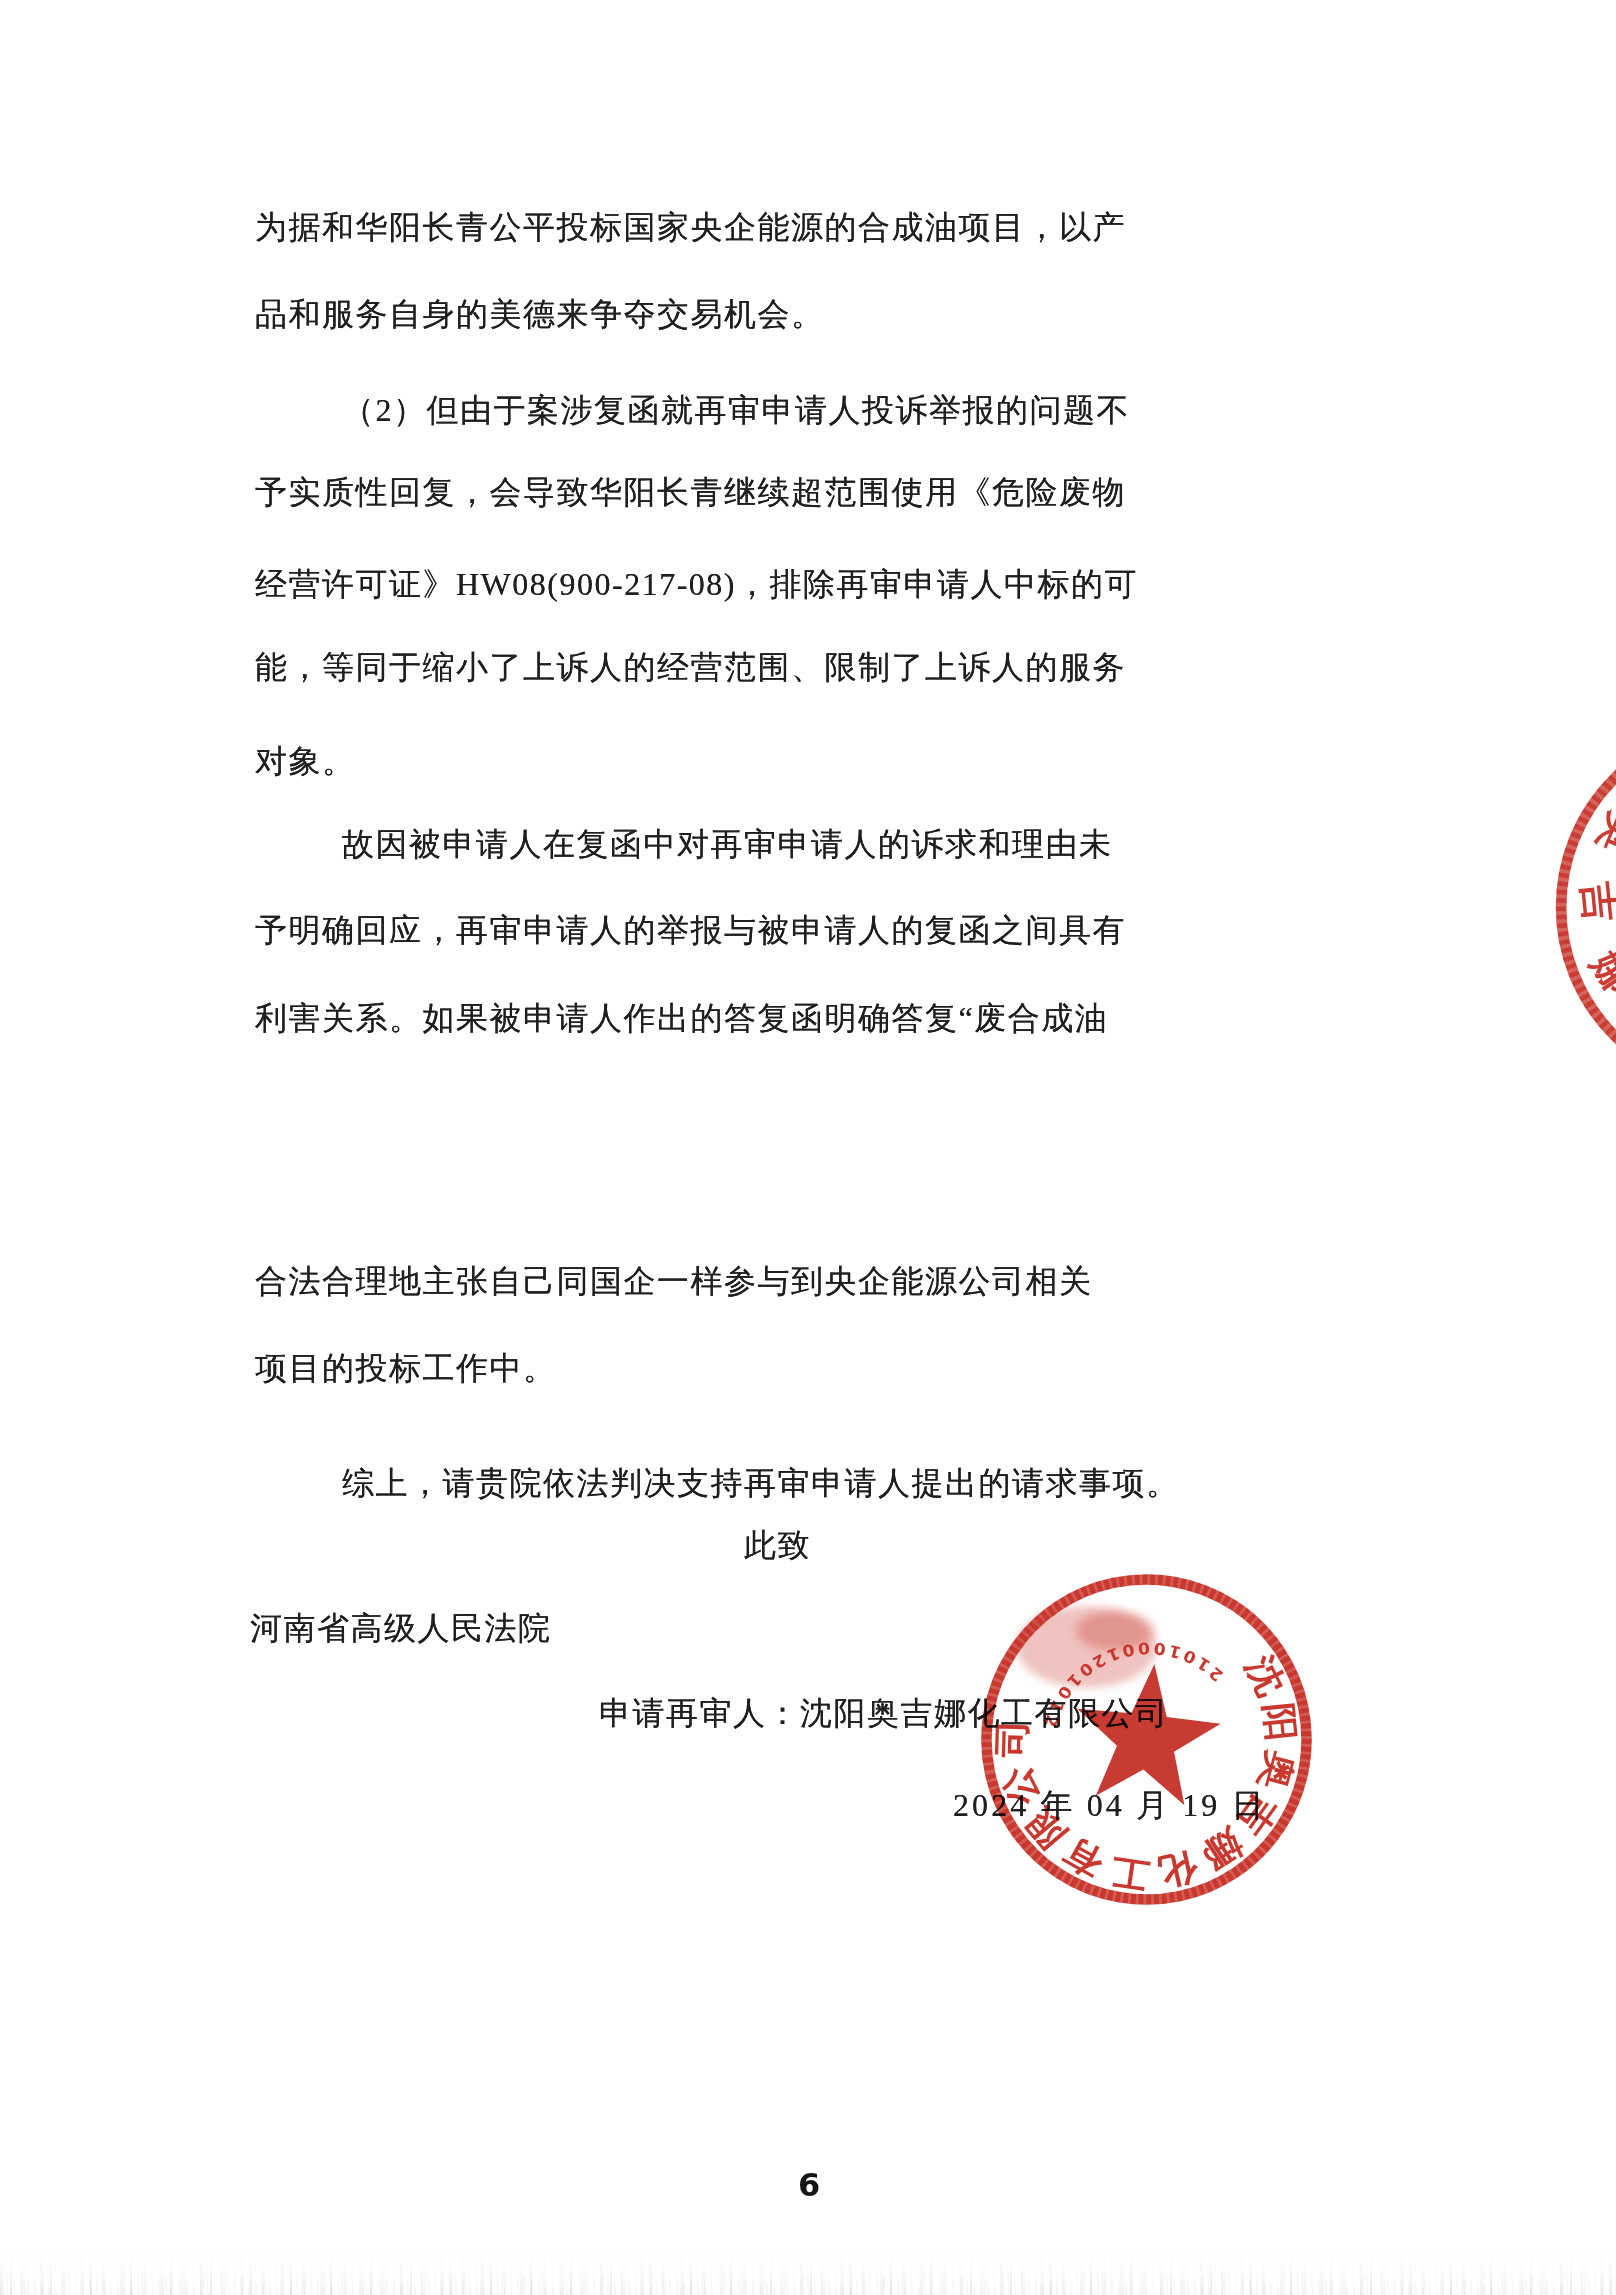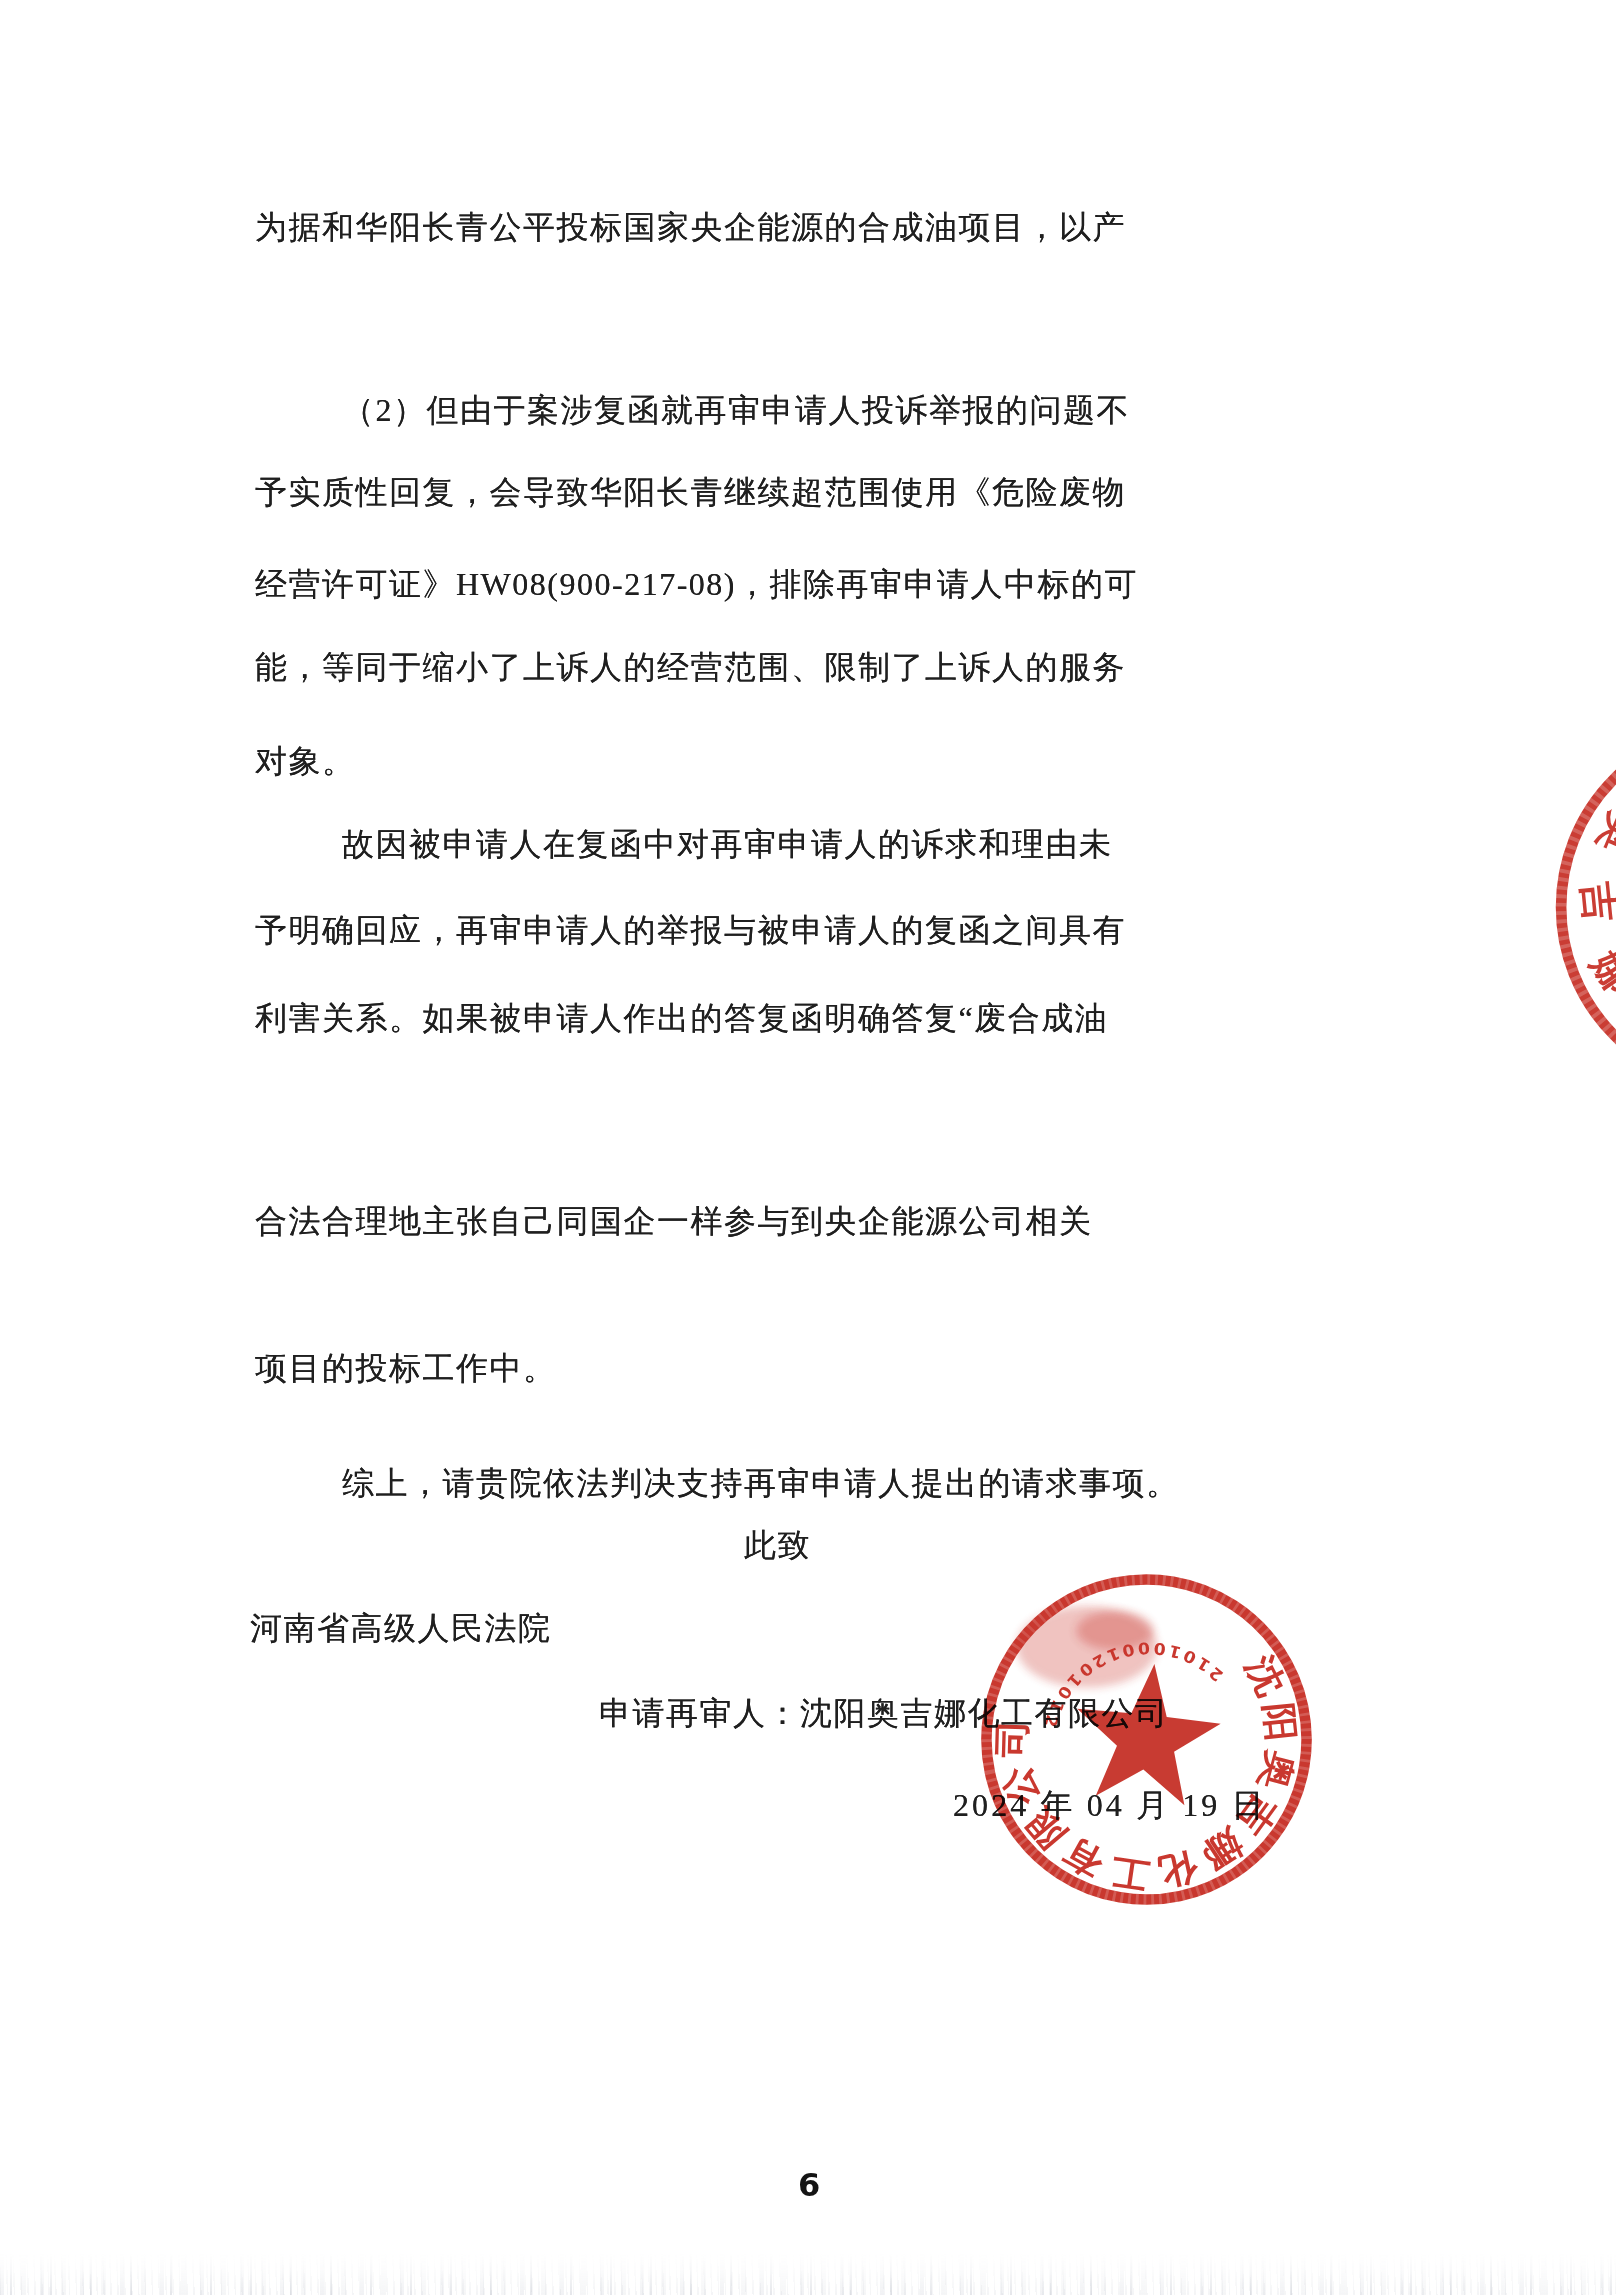--- a/index.html
+++ b/index.html
@@ -52,29 +52,30 @@
     -webkit-mask-image:linear-gradient(to bottom,rgba(0,0,0,0),rgba(0,0,0,0.25) 40%,#000);
     mask-image:linear-gradient(to bottom,rgba(0,0,0,0),rgba(0,0,0,0.25) 40%,#000);
   }
 </style>
 </head>
 <body>
 
 <div class="page">
 
   <div class="line" style="top:210px">为据和华阳长青公平投标国家央企能源的合成油项目，以产</div>
+  <div class="line" style="top:297px">品和服务自身的美德来争夺交易机会。</div>
   <div class="line indent" style="top:393px">（2）但由于案涉复函就再审申请人投诉举报的问题不</div>
   <div class="line" style="top:475px">予实质性回复，会导致华阳长青继续超范围使用《危险废物</div>
   <div class="line" style="top:567px">经营许可证》HW08(900-217-08)，排除再审申请人中标的可</div>
   <div class="line" style="top:650px">能，等同于缩小了上诉人的经营范围、限制了上诉人的服务</div>
   <div class="line" style="top:744px">对象。</div>
   <div class="line indent" style="top:827px">故因被申请人在复函中对再审申请人的诉求和理由未</div>
   <div class="line" style="top:913px">予明确回应，再审申请人的举报与被申请人的复函之间具有</div>
   <div class="line" style="top:1001px">利害关系。如果被申请人作出的答复函明确答复“废合成油</div>
-  <div class="line" style="top:1204px">合法合理地主张自己同国企一样参与到央企能源公司相关</div>
+  <div class="line" style="top:1264px">合法合理地主张自己同国企一样参与到央企能源公司相关</div>
   <div class="line" style="top:1351px">项目的投标工作中。</div>
   <div class="line indent" style="top:1466px">综上，请贵院依法判决支持再审申请人提出的请求事项。</div>
 
   <div class="line center-line" style="top:1528px">此致</div>
   <div class="line court-line" style="top:1611px">河南省高级人民法院</div>
   <div class="line sig-line" style="top:1696px">申请再审人：沈阳奥吉娜化工有限公司</div>
   <div class="line date-line" style="top:1788px">2024 年 04 月 19 日</div>
 
   <svg class="seal seal-main" viewBox="0 0 500 500">
     <defs>

